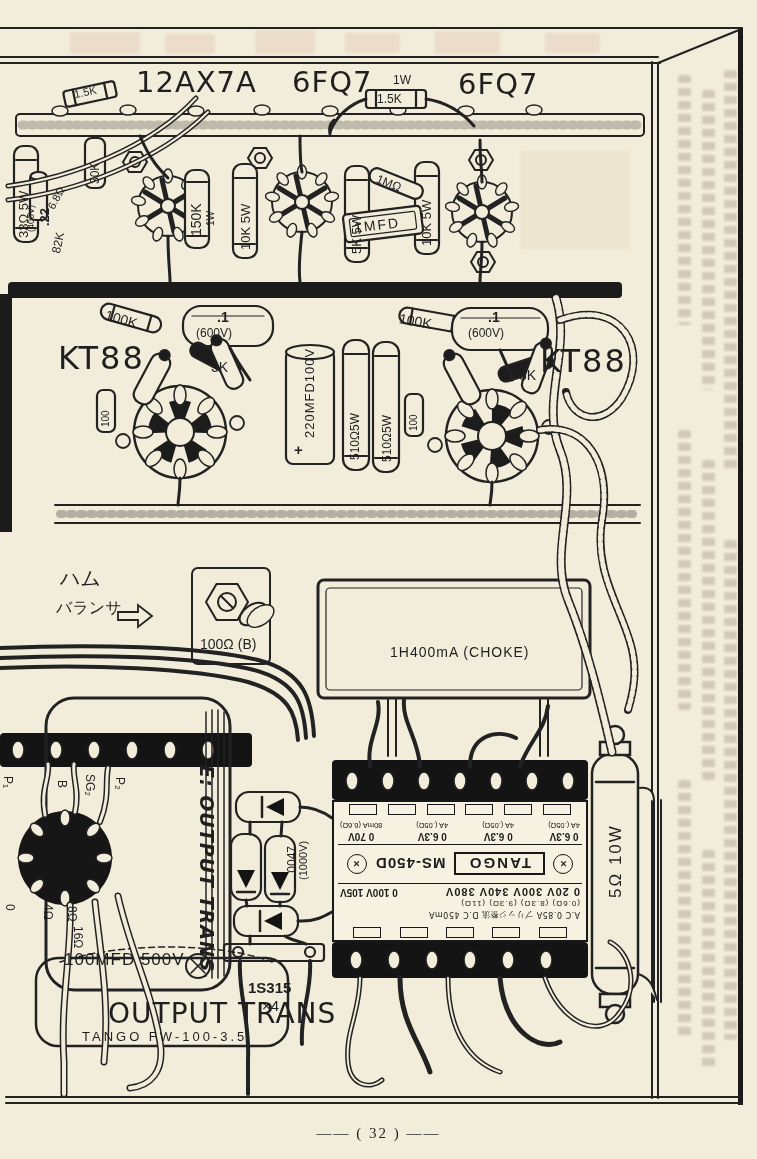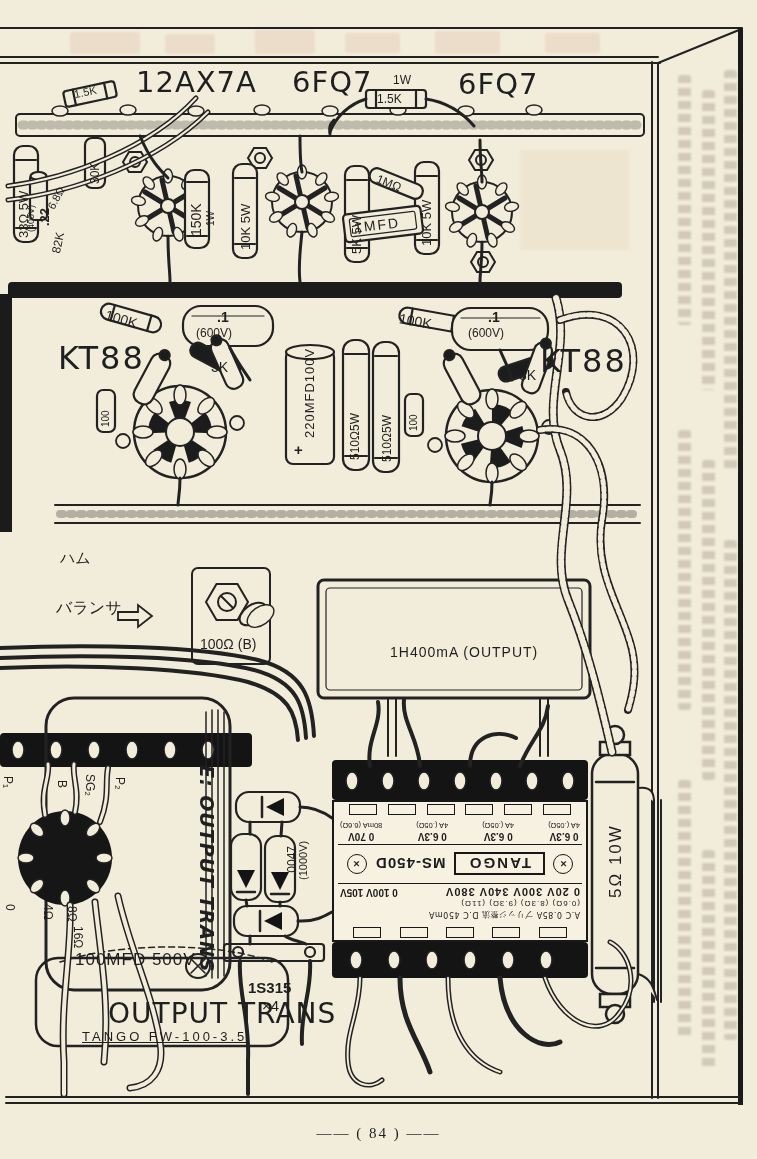--- a/index.html
+++ b/index.html
@@ -503,27 +503,27 @@
 <div class="lbl" style="left:105px;top:312px;font-size:14px;transform:rotate(16deg);">100K</div>
 <div class="lbl" style="left:217px;top:310px;font-size:14px;font-weight:bold;">.1</div>
 <div class="lbl" style="left:196px;top:327px;font-size:12px;">(600V)</div>
 <div class="lbl" style="left:399px;top:314px;font-size:14px;transform:rotate(10deg);">100K</div>
 <div class="lbl" style="left:488px;top:310px;font-size:14px;font-weight:bold;">.1</div>
 <div class="lbl" style="left:468px;top:327px;font-size:12px;">(600V)</div>
 <div class="lbl" style="left:211px;top:360px;font-size:14px;">3K</div>
 <div class="lbl" style="left:519px;top:368px;font-size:14px;">3K</div>
 <div class="lbl" style="left:376px;top:177px;font-size:12px;transform:rotate(22deg);">1MΩ</div>
 <div class="lbl" style="left:354px;top:218px;font-size:14px;letter-spacing:2px;transform:rotate(-7deg);">1MFD</div>
-<div class="lbl hand" style="left:60px;top:551px;font-size:15px;">ハム</div>
+<div class="lbl hand" style="left:60px;top:568px;font-size:20px;">ハム</div>
 <div class="lbl hand" style="left:56px;top:600px;font-size:16px;">バランサ</div>
 <div class="lbl" style="left:200px;top:637px;font-size:14px;">100Ω (B)</div>
-<div class="lbl" style="left:390px;top:645px;font-size:14px;letter-spacing:1px;">1H400mA (OUTPUT)</div>
-<div class="lbl" style="left:64px;top:951px;font-size:17px;letter-spacing:1px;margin-left:11px;">100MFD  500V</div>
+<div class="lbl" style="left:390px;top:645px;font-size:14px;letter-spacing:1px;">1H400mA (CHOKE)</div>
+<div class="lbl" style="left:64px;top:951px;font-size:17px;letter-spacing:1px;">100MFD  500V</div>
 <div class="lbl hand" style="left:60px;top:1000px;font-size:28px;letter-spacing:1px;padding-left:48px;">OUTPUT TRANS</div>
-<div class="lbl" style="left:82px;top:1030px;font-size:13px;letter-spacing:3px;text-decoration:underline;">TANGO  FW-100-3.5</div>
+<div class="lbl" style="left:82px;top:1030px;font-size:13px;letter-spacing:3px;">TANGO  FW-100-3.5</div>
 <div class="lbl" style="left:248px;top:980px;font-size:15px;font-weight:bold;">1S315</div>
 <div class="lbl" style="left:262px;top:998px;font-size:15px;">×4</div>
 <div class="lbl" style="left:294px;top:442px;font-size:15px;font-weight:bold;">+</div>
 
 <div class="lbl rn90" style="left:17px;top:238px;font-size:13px;">33Ω 5W</div>
 <div class="lbl rn90" style="left:38px;top:226px;font-size:13px;font-weight:bold;">.22</div>
 <div class="lbl rn90" style="left:27px;top:232px;font-size:9px;">(400V)</div>
 <div class="lbl" style="left:46px;top:206px;font-size:11px;transform:rotate(-62deg);transform-origin:0 0;">6.8Ω</div>
 <div class="lbl" style="left:50px;top:252px;font-size:12px;transform:rotate(-78deg);transform-origin:0 0;">82K</div>
 <div class="lbl rn90" style="left:89px;top:184px;font-size:12px;">30K</div>
@@ -596,15 +596,15 @@
       <span class="tick"></span>
           <span class="tick"></span>
           <span class="tick"></span>
           <span class="tick"></span>
           <span class="tick"></span>
           <span class="tick"></span>
     </div>
   </div>
 </div>
 
-<div class="lbl" style="left:0;top:1126px;width:757px;text-align:center;font-size:15px;letter-spacing:2px;font-family:'Liberation Serif',serif;">—— ( 84 ) ——</div>
+<div class="lbl" style="left:0;top:1126px;width:757px;text-align:center;font-size:15px;letter-spacing:2px;font-family:'Liberation Serif',serif;">—— ( 32 ) ——</div>
 
 </div>
 
 </body></html>

